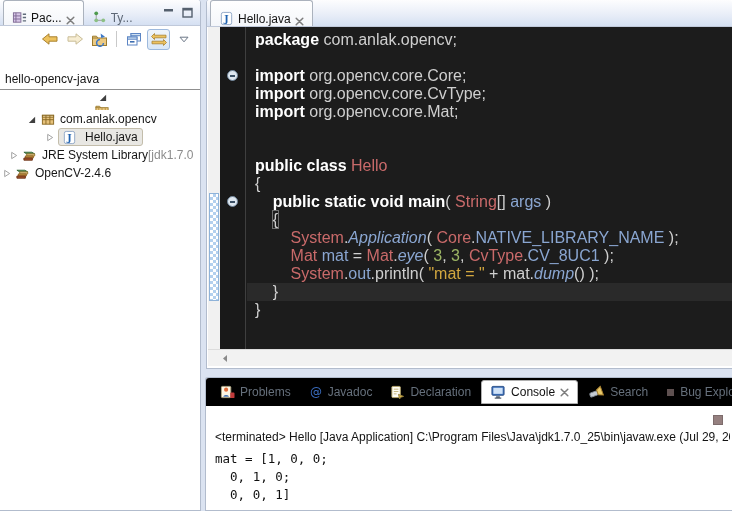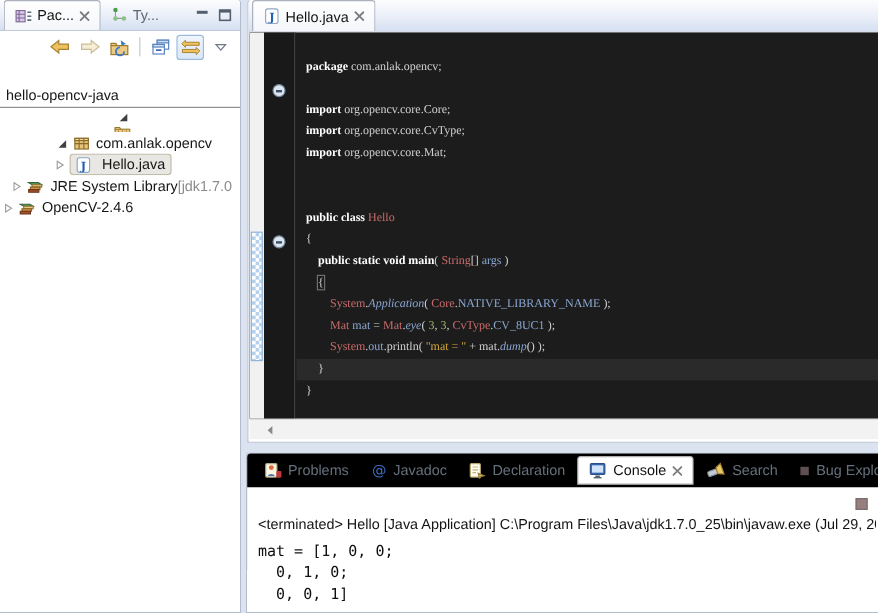--- a/index.html
+++ b/index.html
@@ -4,21 +4,21 @@
 <style>
   *{margin:0;padding:0;box-sizing:border-box}
   html,body{width:732px;height:511px}
   body{position:relative;background:#dbe3f1;font-family:"Liberation Sans",sans-serif;overflow:hidden}
   .panel{position:absolute;background:#fff;border:1px solid #b2bccd;border-radius:3px 3px 0 0}
 
   
   .tabbar{height:26px;background:linear-gradient(#fdfdfe,#e9eef8 55%,#d5e0f2);border-bottom:1px solid #c0c9da;border-radius:3px 3px 0 0;display:flex;align-items:stretch;overflow:hidden}
   .tabbar.ed{height:27px}
   .tabs-host{display:flex;align-items:stretch}
-  .tab{display:flex;align-items:center;gap:4px;padding:0 8px;font-size:12px;color:#5d6775;white-space:nowrap}
+  .tab{display:flex;align-items:flex-end;gap:4px;padding:0 8px;font-size:12px;color:#5d6775;white-space:nowrap}
   .tab.active{background:linear-gradient(#ffffff,#f4f6fa);border:1px solid #abb2bd;border-bottom:none;border-radius:3px 3px 0 0;color:#141414;margin-left:3px}
   .winbtns{margin-left:auto;display:flex;align-items:center;gap:6px;padding-right:6px}
   .wbtn{display:flex;align-items:center;justify-content:center;width:13px;height:13px}
   .ic{display:inline-flex;align-items:center;justify-content:center;flex:none}
 
   
   #left-panel{left:0;top:0;width:201px;height:511px;border-left:none;border-top:none;border-radius:0 3px 0 0}
   .pe-toolbar{height:26px;display:flex;justify-content:flex-end;align-items:center;gap:2px;padding:0 5px;background:#fff}
   .tbtn{width:23px;height:21px;display:flex;align-items:center;justify-content:center;border-radius:3px;border:1px solid transparent}
   .tbtn.pressed{border:1px solid #9db9dd;background:linear-gradient(#f0f5fb,#d9e7f7)}
@@ -33,21 +33,21 @@
 
   
   #editor-panel{left:206px;top:0;width:526px;height:369px;border-right:none;border-top:none;border-radius:3px 0 0 0}
   #ed-body{position:absolute;left:1px;right:0;top:27px;height:322px;background:#1c1c1c;overflow:hidden}
   .range-strip{position:absolute;left:0;top:0;bottom:0;width:12px;background:#f1f1f1}
   .range-ind{position:absolute;left:1px;top:166px;width:10px;height:108px;border:1px solid #8fb3d9;
              background:conic-gradient(#b3d0ee 25%,#ffffff 0 50%,#b3d0ee 0 75%,#ffffff 0) 0 0/6px 6px}
   #gutter{position:absolute;left:12px;top:0;bottom:0;width:26px;background:#191919;border-right:1px solid #3f3f3f}
   .fold{position:absolute;left:7px;width:11px;height:11px;border-radius:50%;background:#dde6ef;border:1px solid #72879c;display:flex;align-items:center;justify-content:center}
   .fold-minus{width:5px;height:2px;background:#3c5166}
-  #code-area{position:absolute;left:39px;right:0;top:0;bottom:0;padding-top:20px;font-family:Liberation Serif, serif;font-size:10px;line-height:18px}
+  #code-area{position:absolute;left:39px;right:0;top:0;bottom:0;padding-top:4px;font-family:Liberation Sans, sans-serif;font-size:16px;line-height:18px}
   .cl{height:18px;padding-left:8px;white-space:pre}
   .cl.cur{background:#2a2a2a}
   .tok.kw{color:#ffffff;font-weight:bold}
   .tok.def{color:#cfcfcf}
   .tok.type{color:#c96a6a}
   .tok.meth{color:#8aa6d1;font-style:italic}
   .tok.var{color:#8aa6d1}
   .tok.num{color:#9cb564}
   .tok.str{color:#d2a73f}
   .tok.box{outline:1px solid #6f6f6f}
@@ -176,21 +176,21 @@
         </span>
         <span class="ic ticon">
           <svg width="16" height="15" viewBox="0 0 16 16">
             <path d="M1.5 5.5 V3.5 h4 l1.5 2" fill="#efd9a7" stroke="#9c7b2d"></path>
             <rect x="1.5" y="5" width="13" height="8.5" fill="#ecca83" stroke="#9c7b2d"></rect>
             <path d="M4.5 5 v8.5 M8 5 v8.5 M11.5 5 v8.5 M1.5 9.2 h13" stroke="#b99448" fill="none"></path>
           </svg>
         </span>
         <span>src</span>
       </div>
-      <div class="tree-row" style="padding-left: 26px; margin-left: 20px;">
+      <div class="tree-row" style="padding-left: 26px;">
         <span class="arrow">
           <svg width="9" height="9" viewBox="0 0 10 10">
             <polygon points="9,2 9,9 2,9" fill="#3f3f3f"></polygon>
           </svg>
         </span>
         <span class="ic ticon">
           <svg width="16" height="15" viewBox="0 0 16 16">
             <rect x="2" y="3.5" width="12" height="9.5" fill="#e7c27b" stroke="#8a6a24"></rect>
             <rect x="2" y="3.5" width="12" height="2" fill="#f2daa8" stroke="#8a6a24"></rect>
             <path d="M2 8.2 h12 M5.8 3.5 v9.5 M10 3.5 v9.5" stroke="#8a6a24" fill="none"></path>

